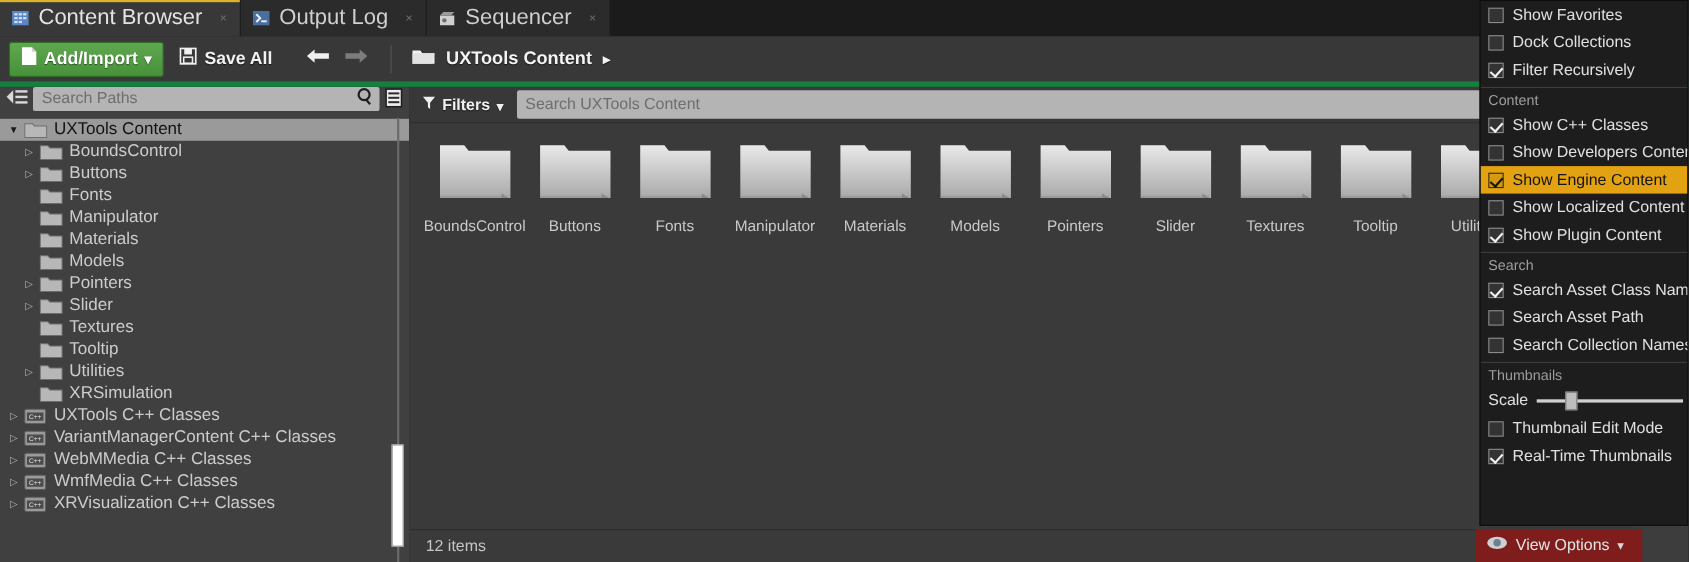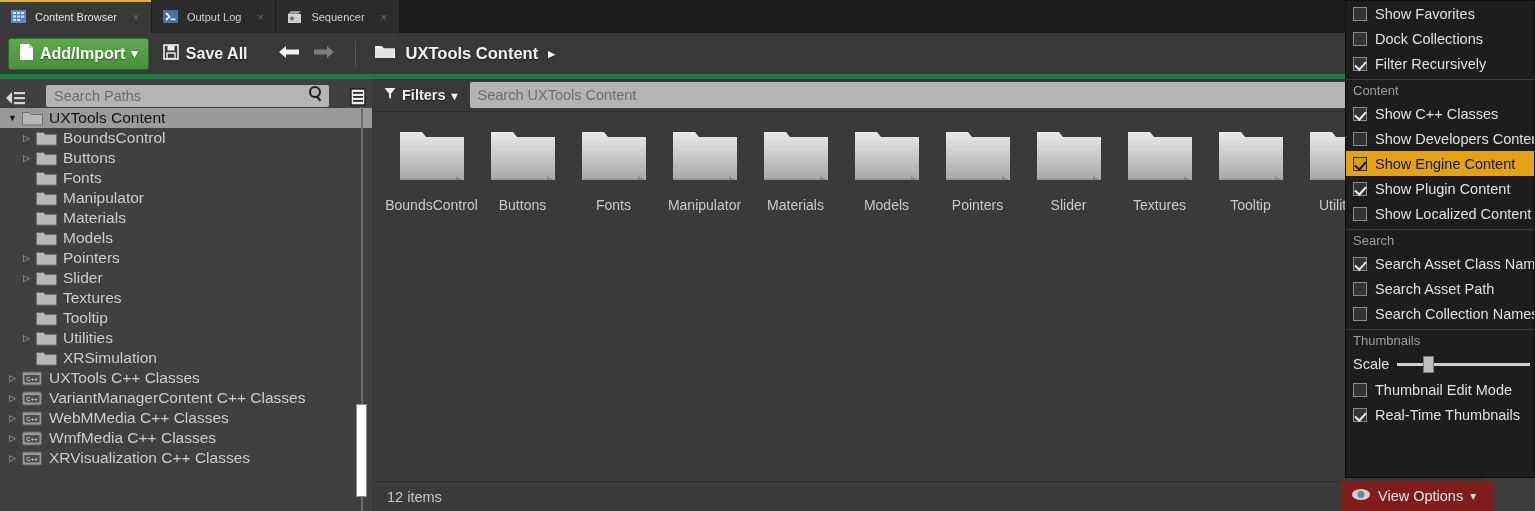--- a/index.html
+++ b/index.html
@@ -22,21 +22,21 @@
     height: 33px; display: flex; align-items: center;
     padding: 0 8px 0 10px; gap: 8px;
     background: #383838; position: relative;
     border-right: 1px solid #1b1b1b;
   }
   .tab.inactive { background: #2b2b2b; text-align: center; }
   .tab.active::before {
     content: ""; position: absolute; left: 0; right: 0; top: 0; height: 2px;
     background: #d9b32b;
   }
-  .tab-title { font-size: 11px; color: #e3e3e3; white-space: nowrap; }
+  .tab-title { font-size: 20px; color: #e3e3e3; white-space: nowrap; }
   .tab.inactive .tab-title { color: #cfcfcf; }
   .tab-close {
     width: 14px; height: 14px; font-size: 11px; color: #6d6d6d;
     display: flex; align-items: center; justify-content: center;
     margin-left: 4px;
   }
   .tab-ico { width: 17px; height: 17px; flex: none; }
 
   
   .toolbar {
@@ -67,22 +67,22 @@
     font-size: 16.5px; font-weight: bold; color: #f4f4f4;
     text-shadow: 0 1px 1px rgba(0,0,0,.6);
   }
 
   
   .leftpane {
     position: absolute; left: 0; top: 79px; width: 372px; height: 432px;
     background: #404040;
   }
   .paths-row {
-    display: flex; align-items: flex-end; height: 28px;
-    padding: 0 5px 0 4px; gap: 20px;
+    display: flex; align-items: flex-start; height: 28px;
+    padding: 0 5px 0 4px; gap: 4px;
   }
   .collapse-ico { width: 22px; height: 18px; flex: none; }
   .search-paths {
     flex: 1; height: 22px; background: #b4b4b4;
     border-radius: 2px; display: flex; align-items: center;
     padding: 0 4px 0 8px; position: relative;
   }
   .search-paths .ph { font-size: 14.5px; color: #6e6e6e; flex: 1; }
   .paths-settings { width: 18px; height: 20px; flex: none; }
 
@@ -686,26 +686,26 @@
   </div>
       <div class="mrow ">
     <span class="cbox "></span>
     <span class="mlabel">Show Developers Content</span>
   </div>
       <div class="mrow hl">
     <span class="cbox on"></span>
     <span class="mlabel">Show Engine Content</span>
   </div>
       <div class="mrow ">
+    <span class="cbox "></span>
+    <span class="mlabel">Show Localized Content</span>
+  </div>
+      <div class="mrow ">
     <span class="cbox on"></span>
     <span class="mlabel">Show Plugin Content</span>
-  </div>
-      <div class="mrow ">
-    <span class="cbox "></span>
-    <span class="mlabel">Show Localized Content</span>
   </div>
       <div class="msep"></div>
       <div class="mhead">Search</div>
       <div class="mrow ">
     <span class="cbox on"></span>
     <span class="mlabel">Search Asset Class Names</span>
   </div>
       <div class="mrow ">
     <span class="cbox "></span>
     <span class="mlabel">Search Asset Path</span>

